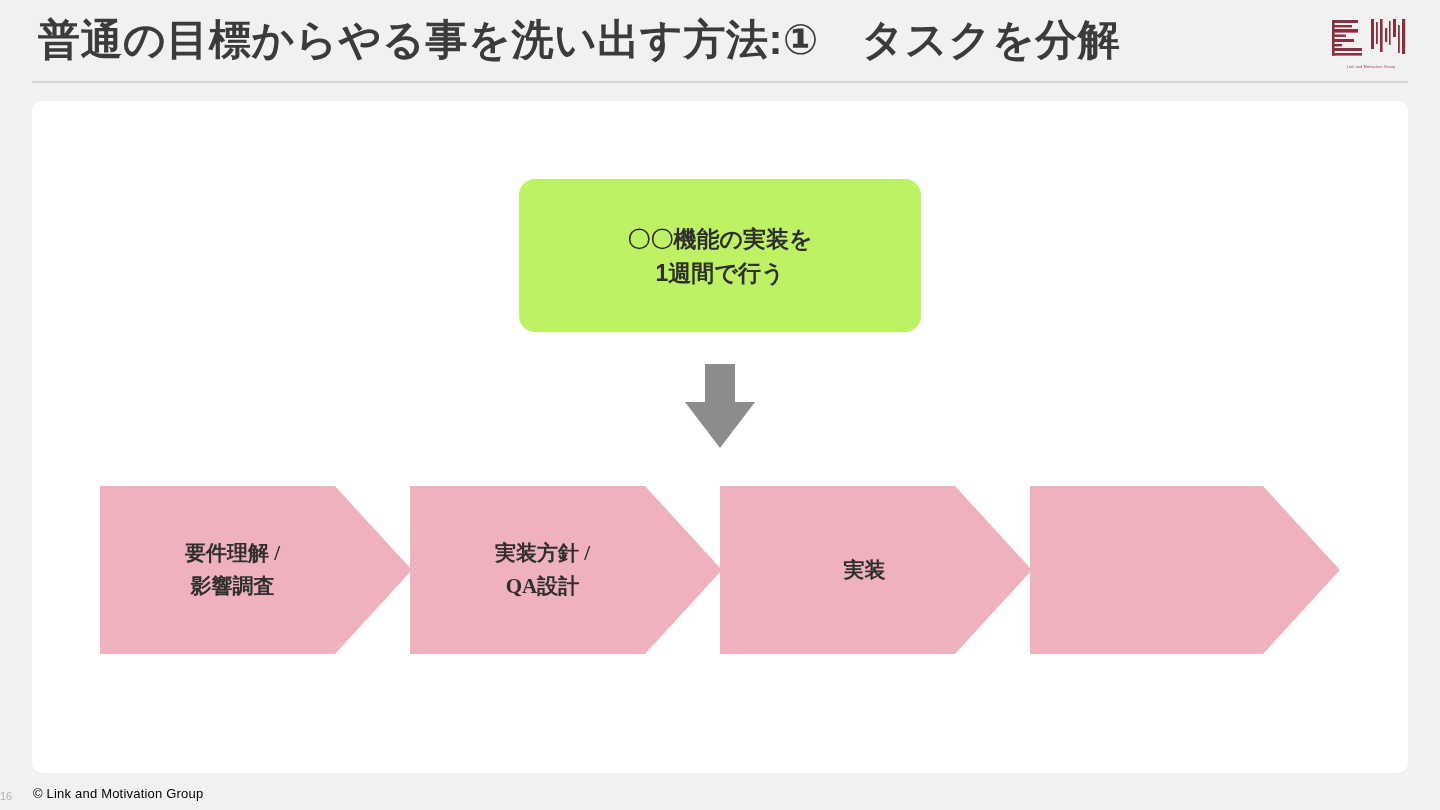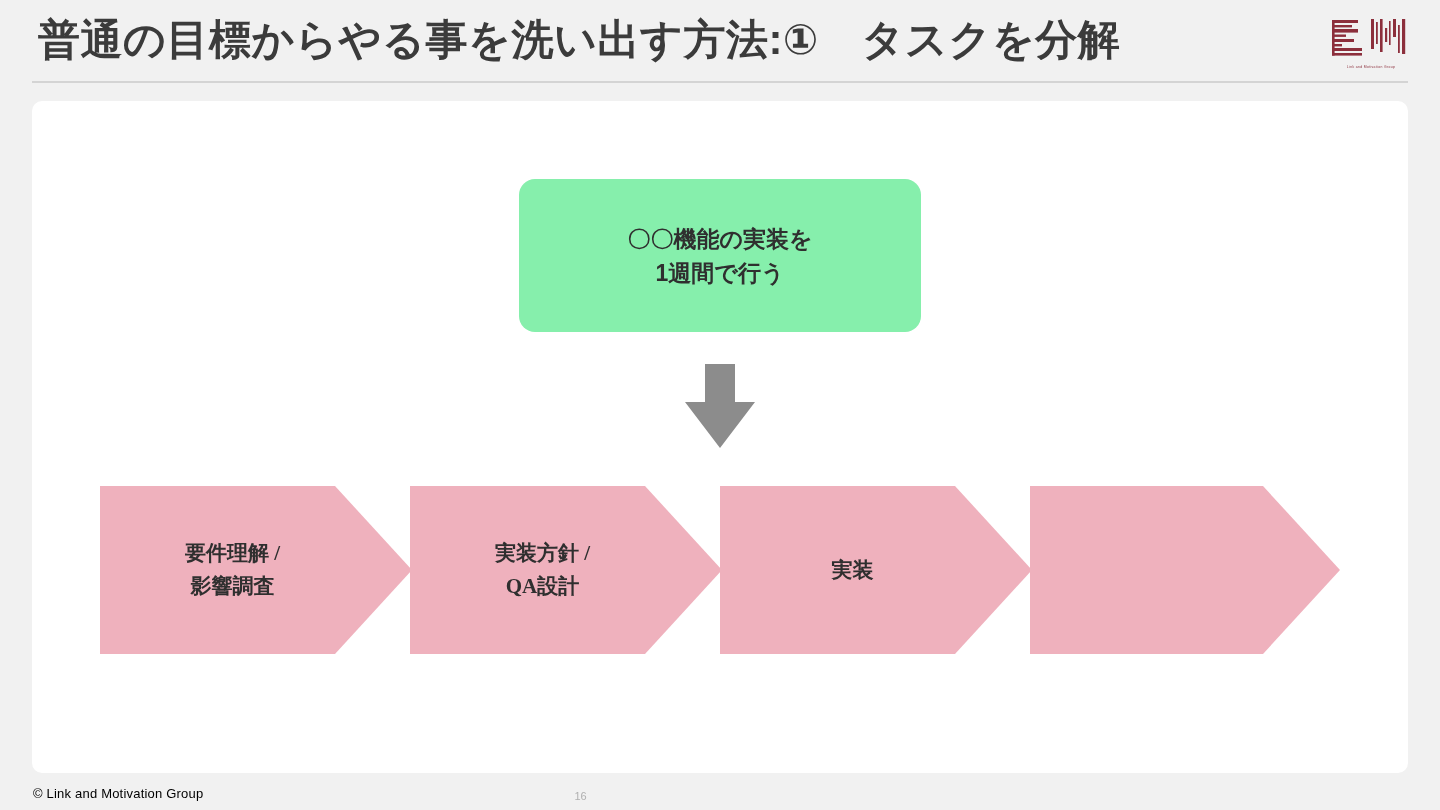--- a/index.html
+++ b/index.html
@@ -76,21 +76,21 @@
     border-radius: 10px;
   }
 
   
   .goal-box {
     position: absolute;
     left: 519px;
     top: 179px;
     width: 402px;
     height: 153px;
-    background: #86efac;
+    background: #bef264;
     border-radius: 16px;
     display: flex;
     align-items: center;
     justify-content: center;
   }
   .goal-text {
     font-size: 23px;
     font-weight: bold;
     color: #2f2f2f;
     line-height: 34px;
@@ -138,38 +138,37 @@
     font-size: 21px;
     font-weight: bold;
     color: #2f2f2f;
     line-height: 33px;
     text-align: center;
     white-space: pre-line;
     pointer-events: none;
   }
   .lbl-1 { left: 100px; width: 265px; }
   .lbl-2 { left: 410px; width: 265px; }
-  .lbl-3 { left: 720px; width: 265px; }
+  .lbl-3 { left: 720px; width: 265px; padding-left: 12px; }
   .lbl-4 { left: 1030px; width: 263px; }
 
   
   .footer-copy {
     position: absolute;
     left: 33px;
     bottom: 9px;
     font-size: 13px;
     color: #000000;
     letter-spacing: 0.2px;
   }
   .footer-pagenum {
     position: absolute;
     left: 0;
     bottom: 8px;
     width: 1161px;
-    text-align: center;
     font-size: 11px;
     color: #b0b0b0;
   }
 </style>
 </head>
 <body>
 
 <div class="slide-header">
   <div class="slide-title">普通の目標からやる事を洗い出す方法:①　タスクを分解</div>
   <div class="header-rule"></div>

